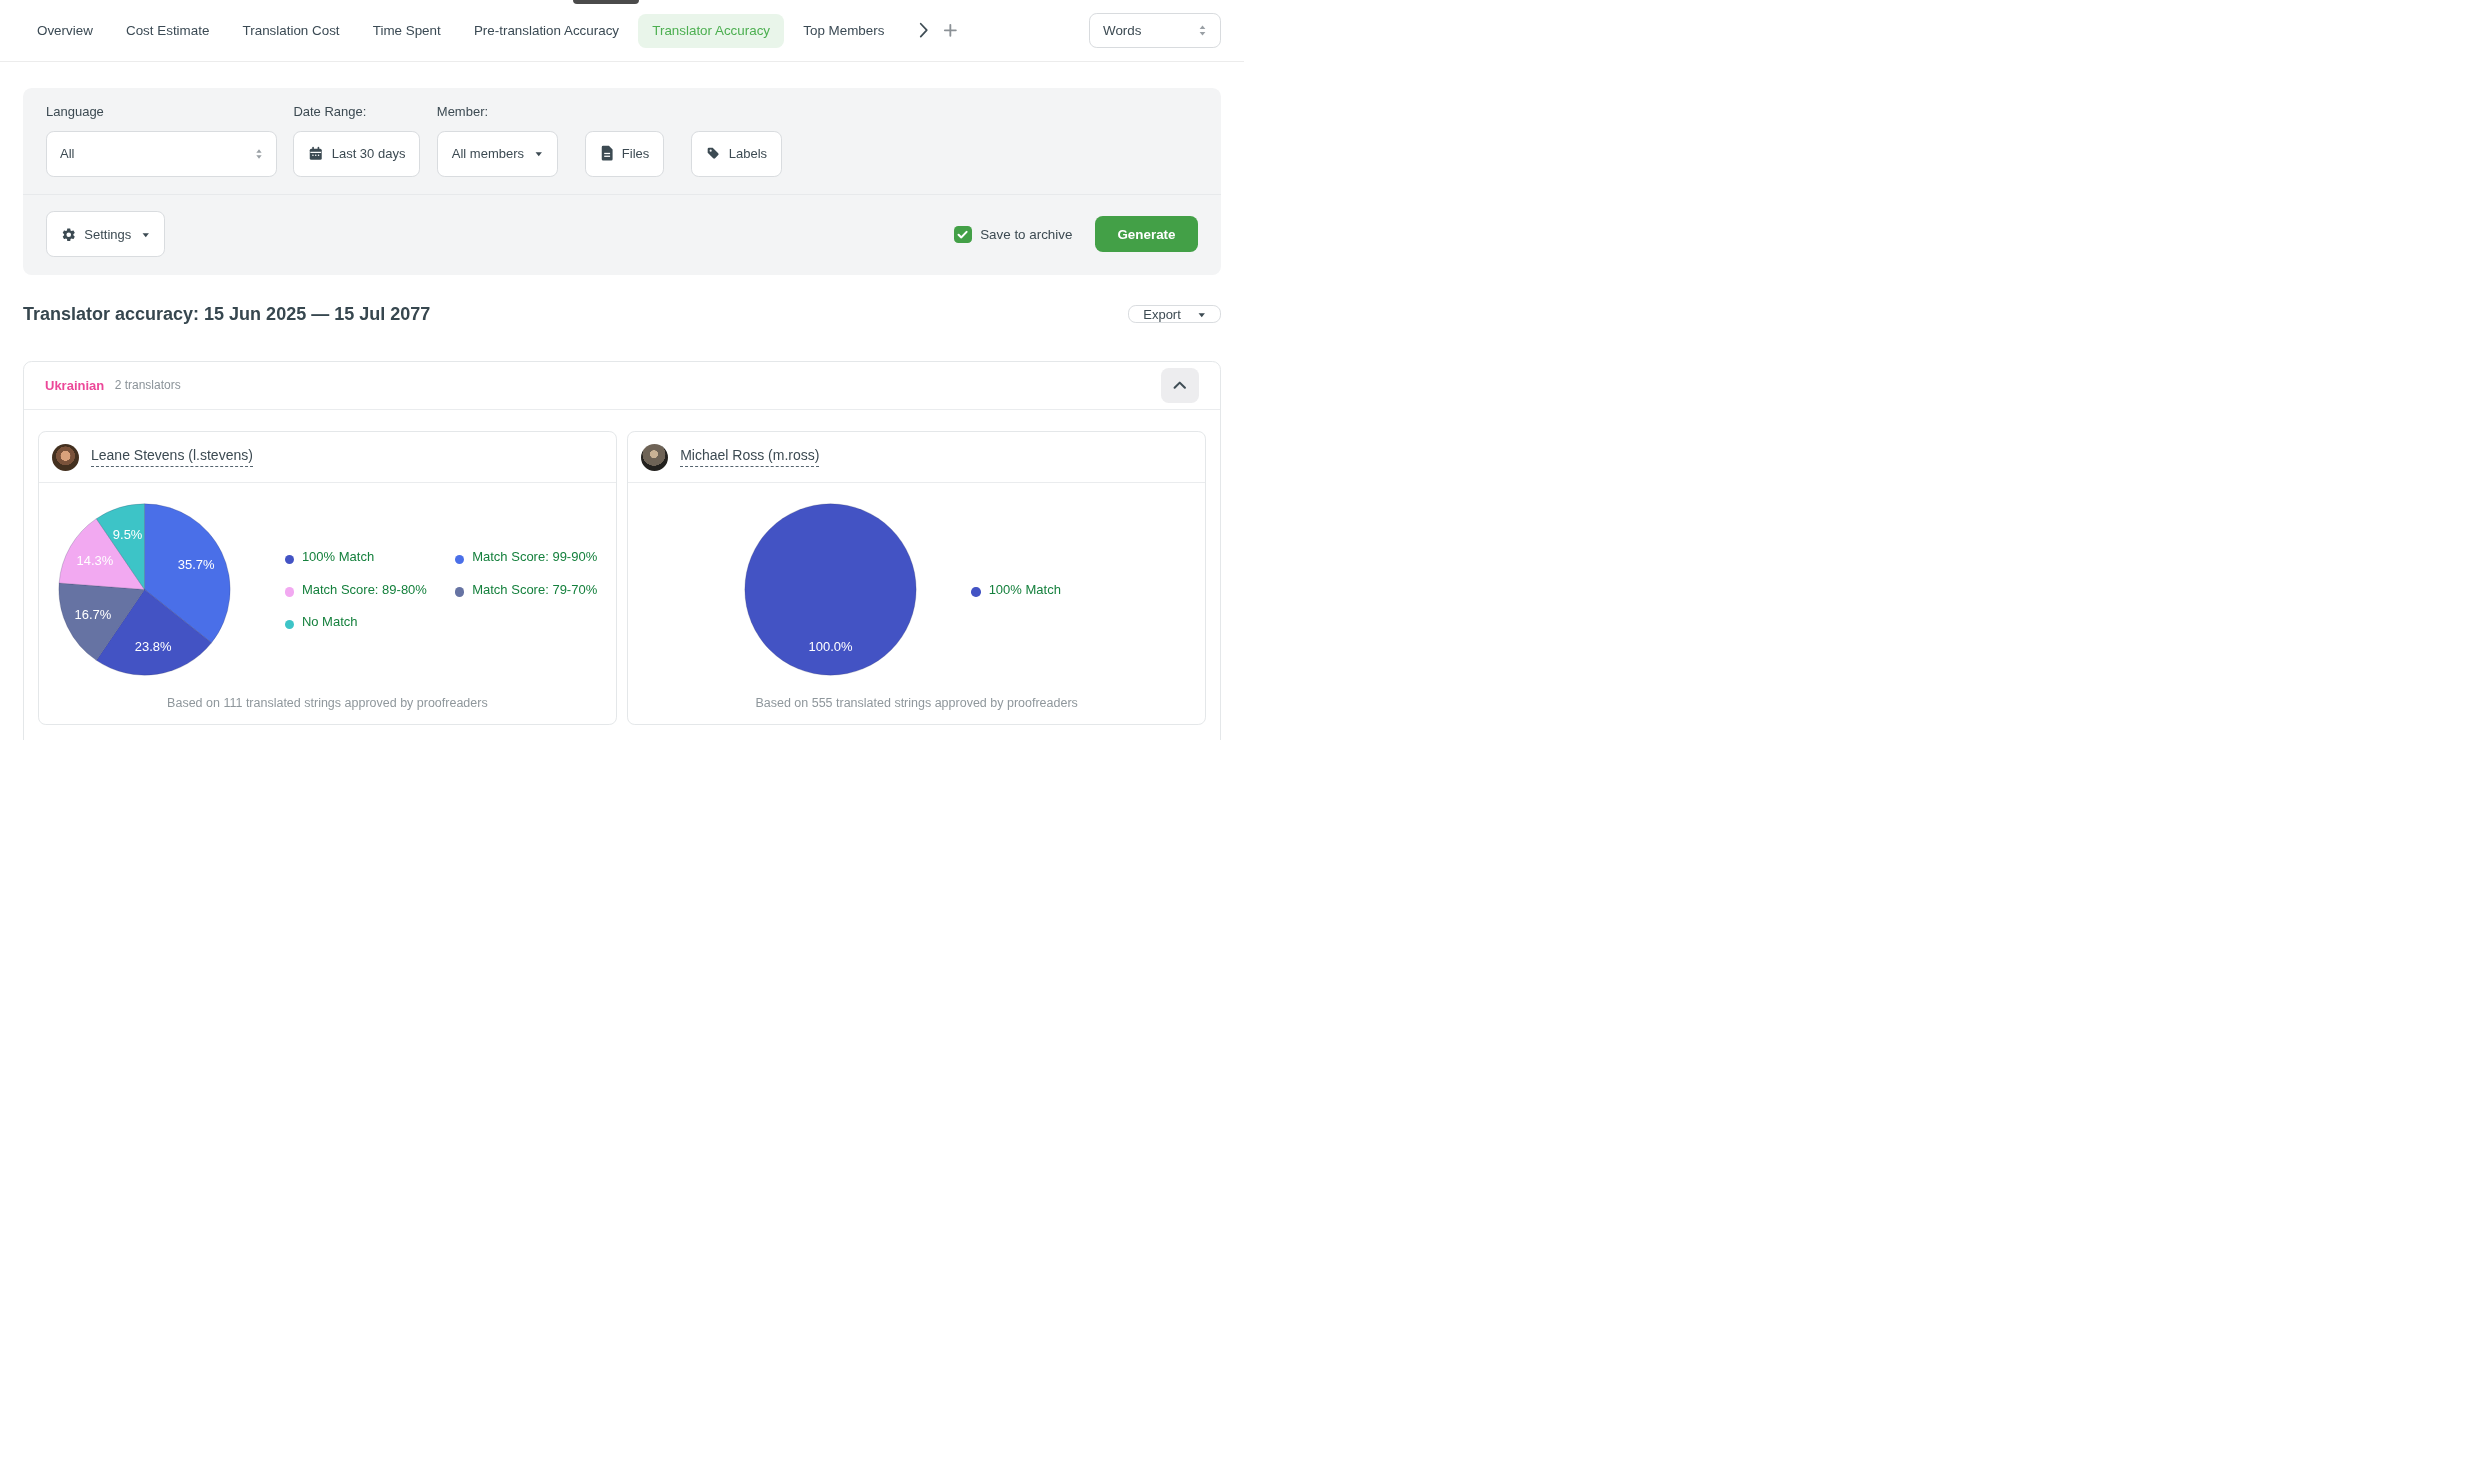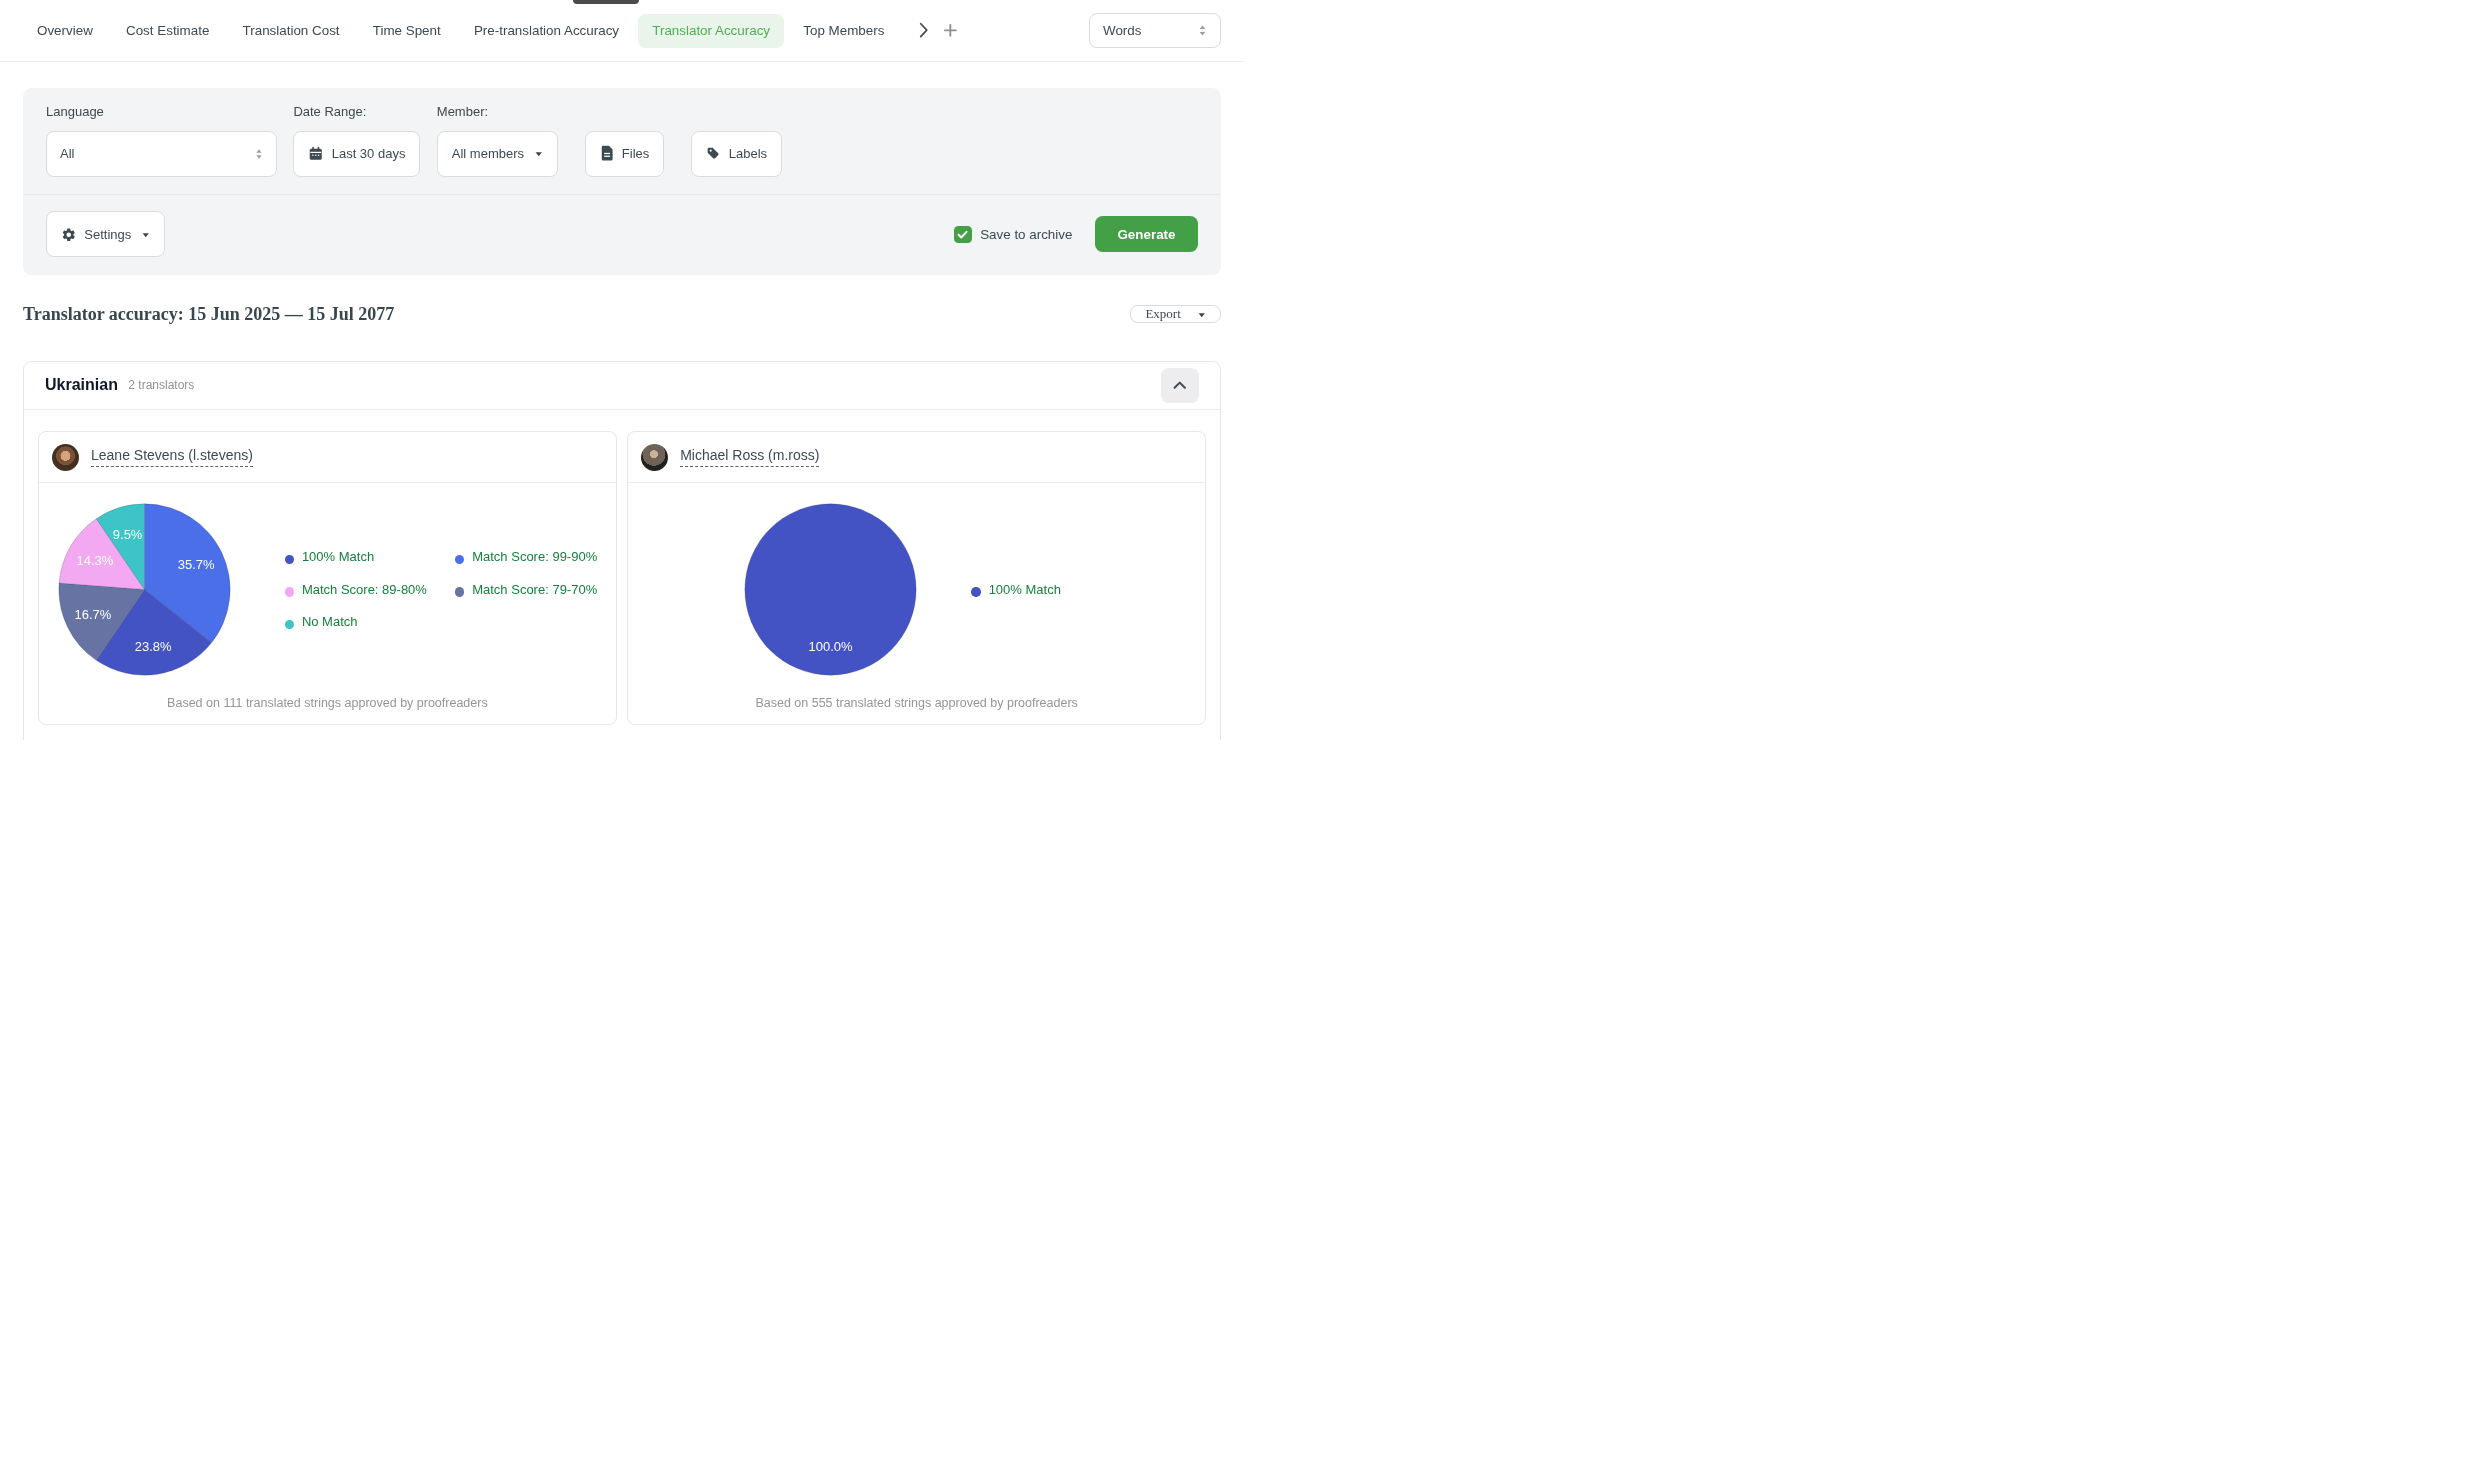--- a/index.html
+++ b/index.html
@@ -39,29 +39,29 @@
   .fdivider { border:none; border-top:0.9px solid #e7e9eb; margin:17.3px -23px 0; }
   .frow2 { display:flex; align-items:center; margin-top:16.4px; }
   .spacer { flex:1; }
   .checkbox { width:17.3px; height:17.3px; background:#43a047; border-radius:4.3px;
     display:flex; align-items:center; justify-content:center; cursor:pointer; }
   .cb-label { font-size:13.4px; margin:0 22.5px 0 8.6px; }
   .generate { background:#43a047; border:none; border-radius:7.8px; color:#fff;
     height:36px; padding:0 22.5px; font-size:13.4px; font-weight:700; cursor:pointer; font-family:inherit; }
 
   
-  .report-head { display:flex; align-items:center; justify-content:space-between; margin:28.5px 23px 0;font-family:Liberation Serif, serif; }
+  .report-head { display:flex; align-items:center; justify-content:space-between; margin:28.5px 23px 0; }
   .report-title { font-size:18px; font-weight:600; color:#37474f; }
   .export-btn { height:18px;gap:14px; }
 
   
   .lang-card { margin:36px 23px 0; border:0.9px solid #e4e7e9; border-radius:8.6px; background:#fff; }
   .lang-head { display:flex; align-items:center; padding:6px 21px; min-height:47px;
     border-bottom:0.9px solid #eaecee; }
-  .lang-name { font-size:16px; font-weight:700; color:#0f172a; }
+  .lang-name { font-size:13px; font-weight:700; color:#ec4899; }
   .lang-sub { font-size:12px; color:#8b9399; margin-left:10.4px; }
   .collapse-btn { margin-left:auto; width:38px; height:35px; background:#ededef; border:none;
     border-radius:7.8px; cursor:pointer; display:flex; align-items:center; justify-content:center; }
 
   .cards { display:flex; gap:10.4px; padding:21.6px 14px 23px; }
   .t-card { flex:1; border:0.9px solid #e4e7e9; border-radius:7.8px; min-height:294px;
     display:flex; flex-direction:column; background:#fff; }
   .t-head { display:flex; align-items:center; gap:12px; padding:11.2px 13px; border-bottom:0.9px solid #eaecee; }
   .avatar { width:27px; height:27px; border-radius:50%; flex:0 0 27px; }
   .avatar.a0 { background:radial-gradient(circle at 50% 44%, #d9a17b 0 24%, #7a523a 25% 46%, #43301f 47% 100%); }

